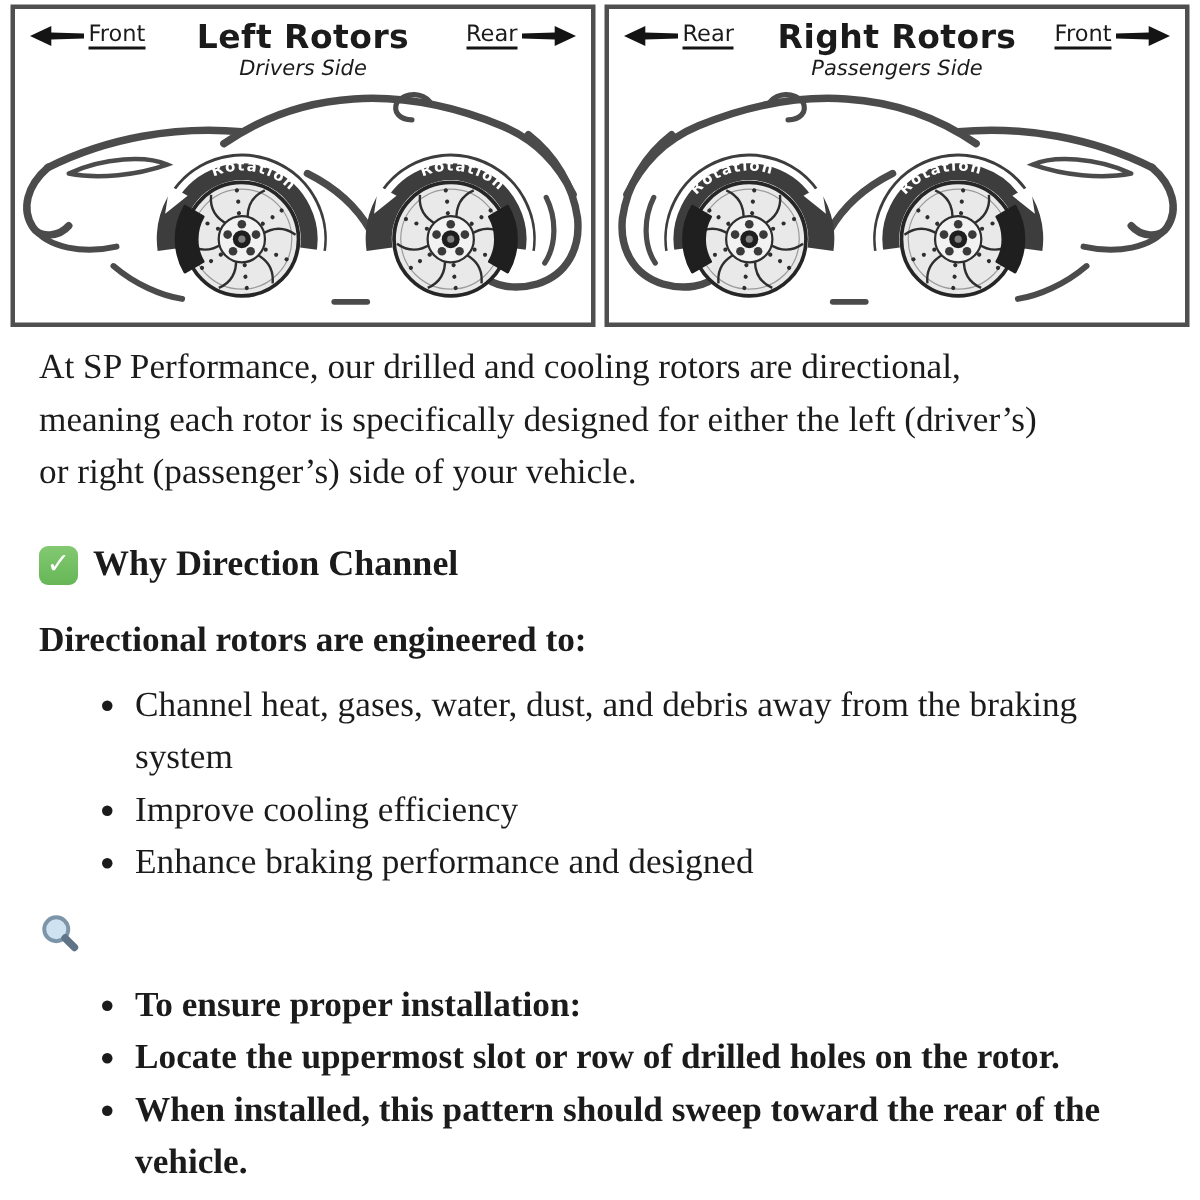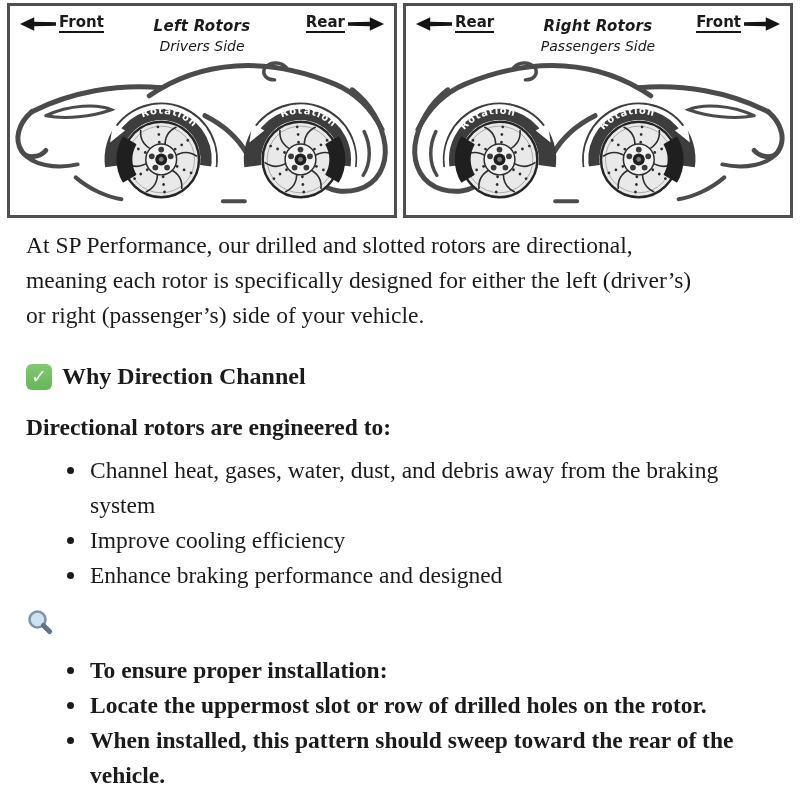--- a/index.html
+++ b/index.html
@@ -5,25 +5,25 @@
   html,body{margin:0;padding:0;background:#ffffff;}
   .page{width:800px;height:800px;box-sizing:border-box;background:#fff;
         font-family:"Liberation Serif",serif;color:#1b1b1b;overflow:hidden;}
 
   
   .diagram-row{display:flex;gap:6px;padding:3px 7px 0 7px;}
   .panel{flex:1;border:3px solid #4f4f4f;background:#fff;box-sizing:border-box;
          height:215px;margin:0;padding:0;overflow:hidden;}
   .panel-header{display:grid;grid-template-columns:1fr auto 1fr;align-items:start;
                 padding:8px 10px 0 10px;font-family:"DejaVu Sans","Liberation Sans",sans-serif;}
-  .dir{display:inline-flex;align-items:center;gap:3px;font-weight:bold;font-size:15px;}
+  .dir{display:inline-flex;align-items:center;gap:3px;font-weight:normal;font-size:15px;}
   .dir.right{justify-self:end;}
   .dir-text{border-bottom:2.5px solid #141414;line-height:17px;}
   .titles{text-align:center;justify-self:center;}
-  .panel-title{font-size:15px;font-weight:800;letter-spacing:.3px;line-height:24px;font-style:italic;}
+  .panel-title{font-size:22px;font-weight:800;letter-spacing:.3px;line-height:24px;}
   .panel-sub{font-size:14px;font-weight:normal;font-style:italic;line-height:16px;}
   .car-svg{display:block;width:100%;height:auto;margin-top:2px;}
 
   
   .article{padding:6px 26px 0 26px;font-size:23.5px;line-height:35px;}
   .intro{margin:4px 0 0 0;max-width:690px;}
   h2{font-size:24px;line-height:35px;margin:0;display:flex;align-items:center;gap:10px;}
   h2.why{margin-top:26px;font-weight:bold;}
   h2.how{margin-top:16px;font-weight:normal;}
   .check-badge{width:26px;height:26px;border-radius:6px;flex:0 0 auto;
@@ -182,21 +182,21 @@
           <text font-family="DejaVu Sans,sans-serif" font-size="10" font-weight="bold" fill="#fff" letter-spacing="1">
             <textPath href="#rot-text-arc-r" startOffset="22">Rotation</textPath>
           </text>
         </g>
       </svg>
     </figure>
   </div>
 
   <div class="article">
 
-    <p class="intro">At SP Performance, our drilled and slotted rotors are directional, meaning each rotor is specifically designed for either the left (driver’s) or right (passenger’s) side of your vehicle.</p>
+    <p class="intro">At SP Performance, our drilled and cooling rotors are directional, meaning each rotor is specifically designed for either the left (driver’s) or right (passenger’s) side of your vehicle.</p>
 
     <h2 class="why">
       <span class="check-badge">✓</span>
       <span>Why Direction Channel</span>
     </h2>
 
     <p class="lead">Directional rotors are engineered to:</p>
 
     <ul>
       <li>Channel heat, gases, water, dust, and debris away from the braking system</li>

